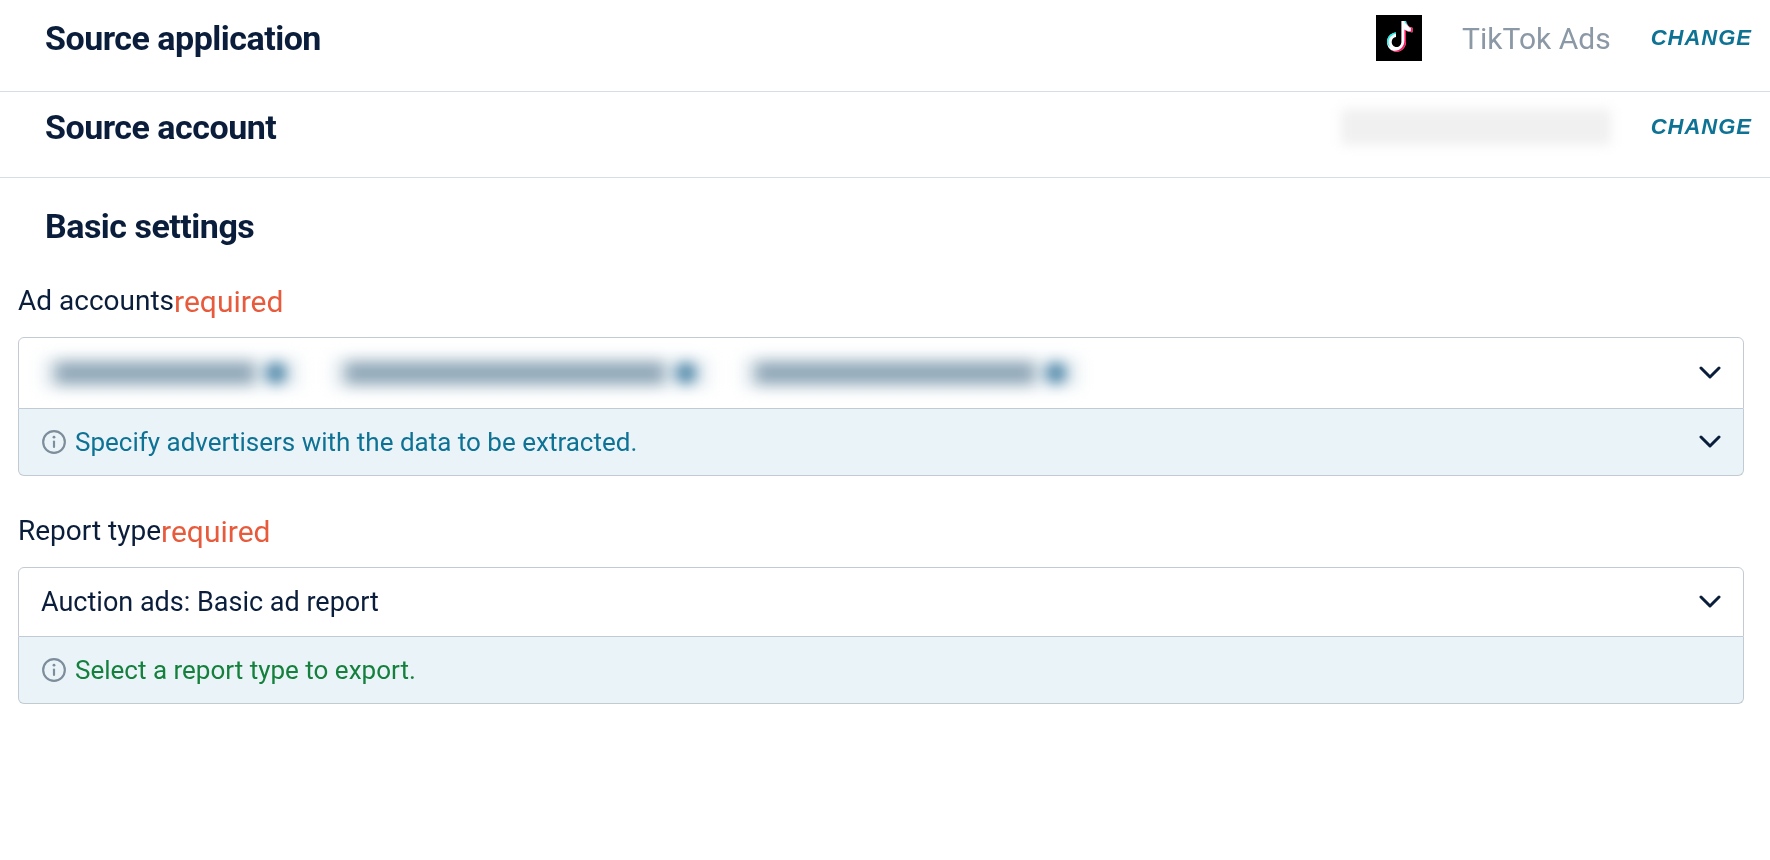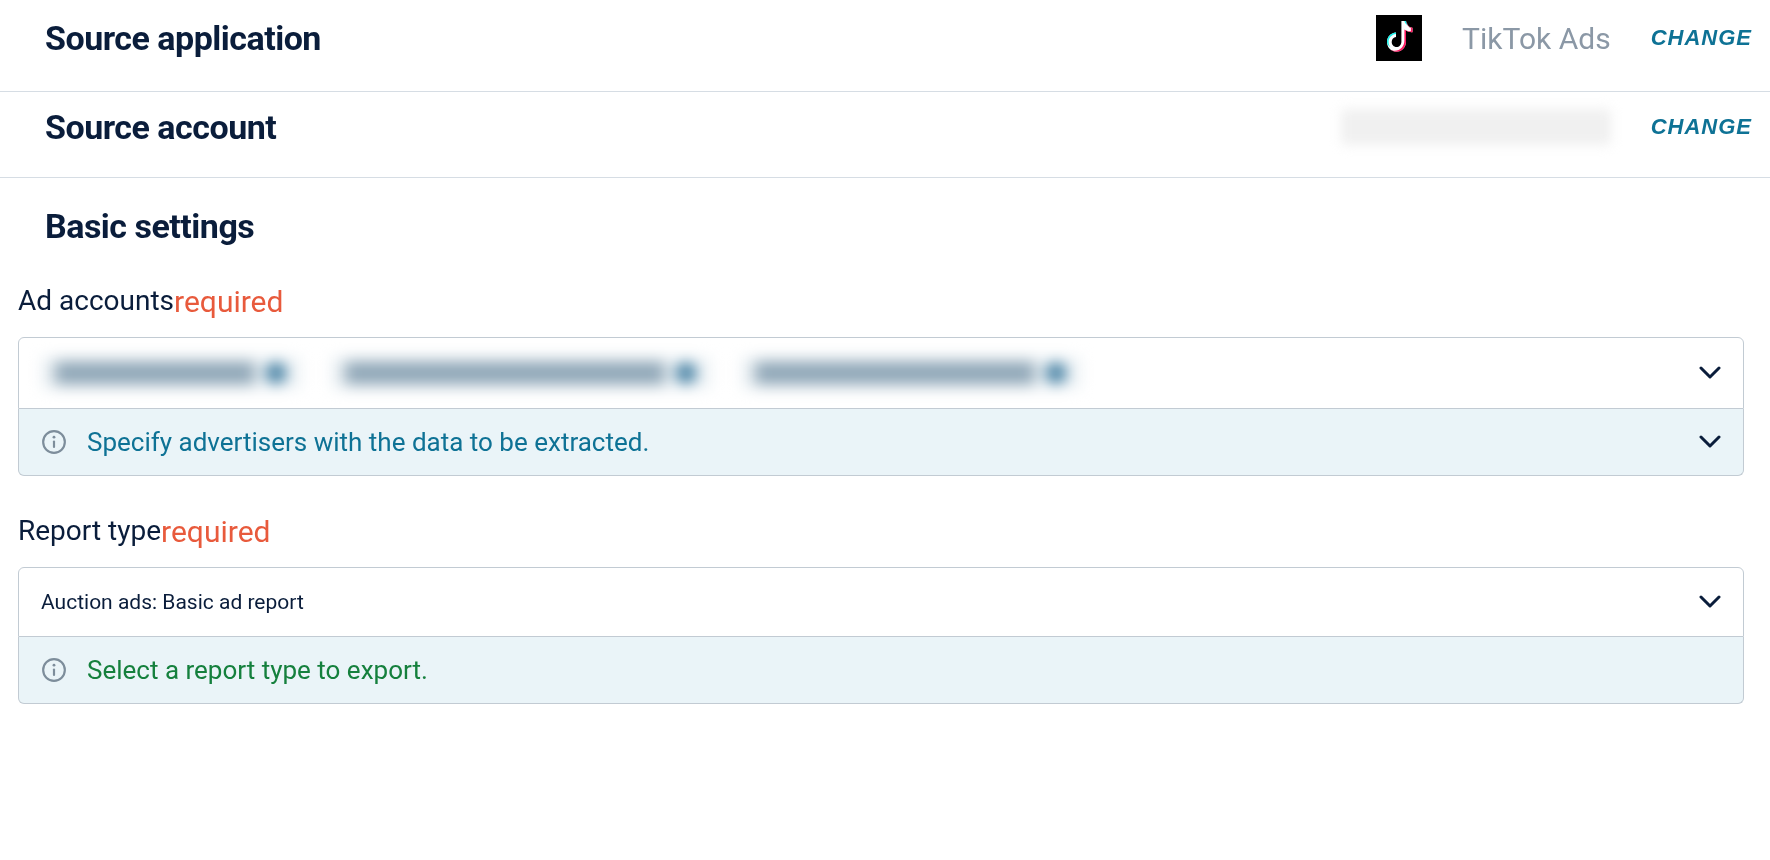--- a/index.html
+++ b/index.html
@@ -85,41 +85,41 @@
       border-radius: 6px 6px 0 0;
       background: #fff;
       padding: 18px 22px;
       display: flex;
       align-items: center;
       justify-content: space-between;
       cursor: pointer;
       min-height: 70px;
     }
     .select-box.single-value {
-      font-size: 21px;
+      font-size: 27px;
       color: #0a1d3b;
     }
     .chevron {
       flex-shrink: 0;
     }
     .info-box {
       width: 100%;
       border: 1px solid #c2cbd3;
       border-top: none;
       border-radius: 0 0 6px 6px;
       background: #eaf4f8;
       padding: 18px 22px;
       display: flex;
       align-items: center;
       justify-content: space-between;
     }
     .info-left {
       display: flex;
       align-items: center;
-      gap: 20px;
+      gap: 8px;
     }
     .info-text {
       font-size: 26px;
       color: #0e7295;
     }
     .info-text.muted {
       color: #15803d;
       text-align: center;
     }
     .info-icon {

